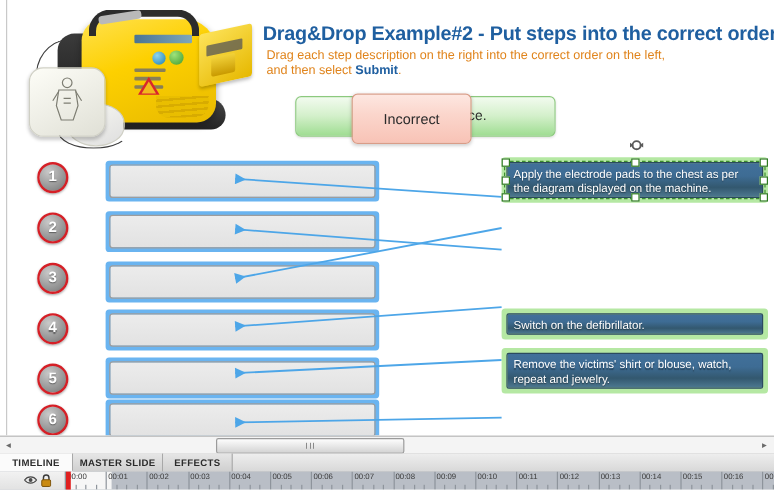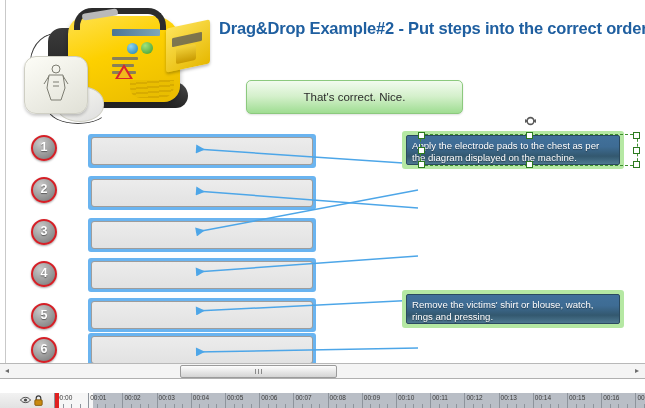--- a/index.html
+++ b/index.html
@@ -131,21 +131,21 @@
     background:#6ab4f0;border-radius:3px;padding:3px;box-sizing:border-box;
   }
   .drop-zone-inner{
     width:100%;height:100%;
     background:linear-gradient(180deg,#ececec,#e2e2e2);
     border:1px solid #9d9d9d;border-radius:3px;box-sizing:border-box;
   }
 
   
   .answer-frame{
-    position:absolute;left:402px;width:222px;
+    position:absolute;left:418px;width:222px;
     background:#b5e8a3;border-radius:3px;padding:4px;box-sizing:border-box;
   }
   .answer-card{
     width:100%;box-sizing:border-box;
     background:linear-gradient(180deg,#41709a 0%,#3e6c94 38%,#33586f 72%,#4d7890 100%);
     border:1px solid #2b4a60;border-radius:2px;
     color:#ffffff;font-size:9.6px;line-height:11.6px;
     padding:4px 5px 5px 5px;
     text-shadow:0 1px 1px rgba(0,0,0,.45);
   }
@@ -264,23 +264,30 @@
         <g fill="none" stroke="#7d7d72" stroke-width="1">
           <circle cx="14" cy="5" r="4"></circle>
           <path d="M7 11 L21 11 L23 24 L19 36 L9 36 L5 24 Z"></path>
           <path d="M7 12 L2 20 M21 12 L26 20"></path>
           <path d="M11 18 L17 18 M11 22 L17 22"></path>
         </g>
       </svg>
     </div>
 
     <div id="title">Drag&amp;Drop Example#2 - Put steps into the correct order</div>
+    <div id="subtitle">
+      <span>Drag each step description on the right into the correct order on the left,</span><br>
+      <span>and then select </span><b>Submit</b><span>.</span>
+    </div>
 
     <div id="feedback-correct">
       <span>That's correct. Nice.</span>
+    </div>
+    <div id="feedback-incorrect">
+      <span>Incorrect</span>
     </div>
 
     <div class="step-num" style="top:135px">1</div>
     <div class="step-num" style="top:177px">2</div>
     <div class="step-num" style="top:219px">3</div>
     <div class="step-num" style="top:261px">4</div>
     <div class="step-num" style="top:303px">5</div>
     <div class="step-num" style="top:337px">6</div>
 
     <div class="drop-zone" style="top:134px">
@@ -314,22 +321,25 @@
         <path d="M418,190 L196,232"></path>
         <path d="M418,256 L196,272"></path>
         <path d="M418,300 L196,311"></path>
         <path d="M418,348 L196,352"></path>
       </g>
     </svg>
 
     <div class="answer-frame" style="top:131px">
       <div class="answer-card two-line">Apply the electrode pads to the chest as per the diagram displayed on the machine.</div>
     </div>
+    <div class="answer-frame" style="top:257px">
+      <div class="answer-card one-line">Switch on the defibrillator.</div>
+    </div>
     <div class="answer-frame" style="top:290px">
-      <div class="answer-card two-line">Remove the victims' shirt or blouse, watch, rings and pressing.</div>
+      <div class="answer-card two-line">Remove the victims' shirt or blouse, watch, repeat and jewelry.</div>
     </div>
 
     <div id="answer-selection">
       <div class="sel-handle" style="left:-3px;top:-3px"></div>
       <div class="sel-handle" style="left:50%;top:-3px;margin-left:-3px"></div>
       <div class="sel-handle" style="right:-3px;top:-3px"></div>
       <div class="sel-handle" style="left:-3px;top:50%;margin-top:-3px"></div>
       <div class="sel-handle" style="right:-3px;top:50%;margin-top:-3px"></div>
       <div class="sel-handle" style="left:-3px;bottom:-3px"></div>
       <div class="sel-handle" style="left:50%;bottom:-3px;margin-left:-3px"></div>
@@ -344,20 +354,25 @@
   </div>
 
   <div id="hscroll">
     <div id="hscroll-left">◂</div>
     <div id="hscroll-thumb">
       <div id="hscroll-thumb-grip"></div>
     </div>
     <div id="hscroll-right">▸</div>
   </div>
 
+  <div id="tabbar">
+    <div class="tab active" style="left:0px;width:61px">TIMELINE</div>
+    <div class="tab inactive" style="left:61px;width:75px">MASTER SLIDE</div>
+    <div class="tab inactive" style="left:136px;width:58px">EFFECTS</div>
+  </div>
 
   <div id="timeline">
     <div id="tl-gutter">
       <svg id="eye-icon" width="11" height="8" viewBox="0 0 11 8">
         <path d="M0.5 4 C3 0.5, 8 0.5, 10.5 4 C8 7.5, 3 7.5, 0.5 4 Z" fill="none" stroke="#4a4a4a" stroke-width="1"></path>
         <circle cx="5.5" cy="4" r="1.6" fill="#4a4a4a"></circle>
       </svg>
       <svg id="lock-icon" width="9" height="11" viewBox="0 0 9 11">
         <path d="M2.2 5 V3.2 a2.3 2.3 0 0 1 4.6 0 V5" fill="none" stroke="#3a3a3a" stroke-width="1.2"></path>
         <rect x="0.8" y="4.8" width="7.4" height="5.6" rx="1" fill="#c98a12" stroke="#7a5208" stroke-width="0.8"></rect>

